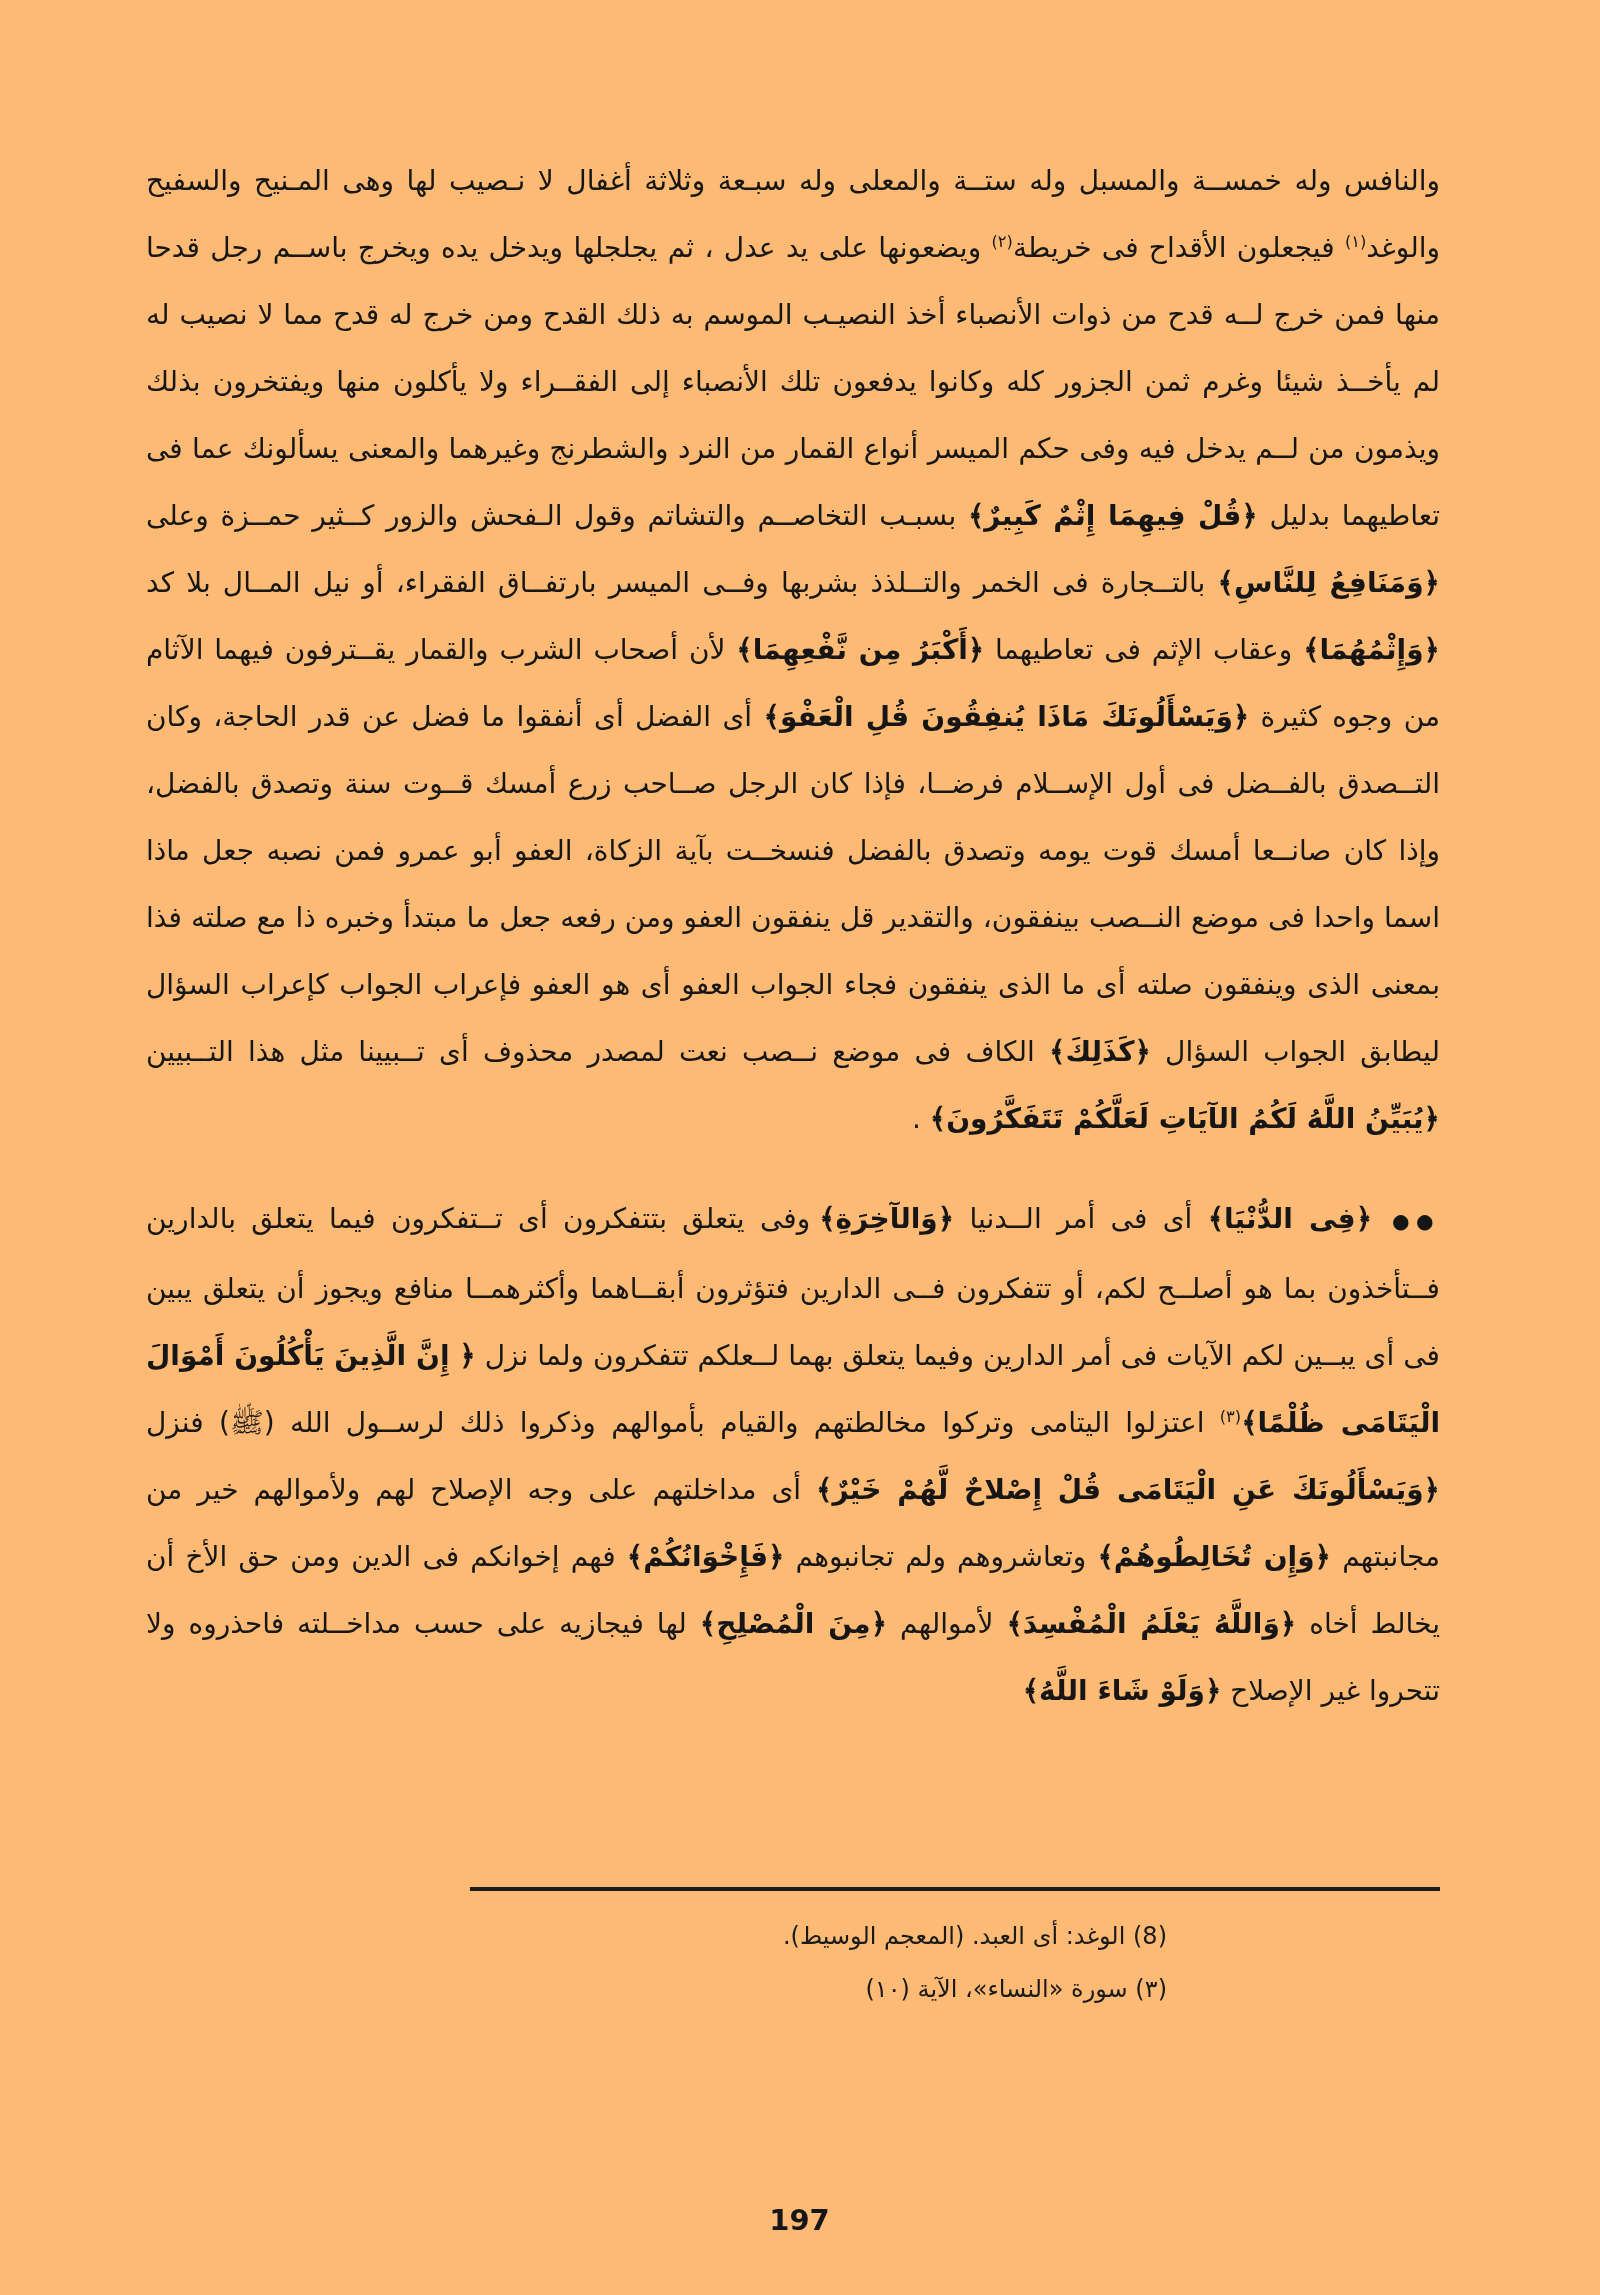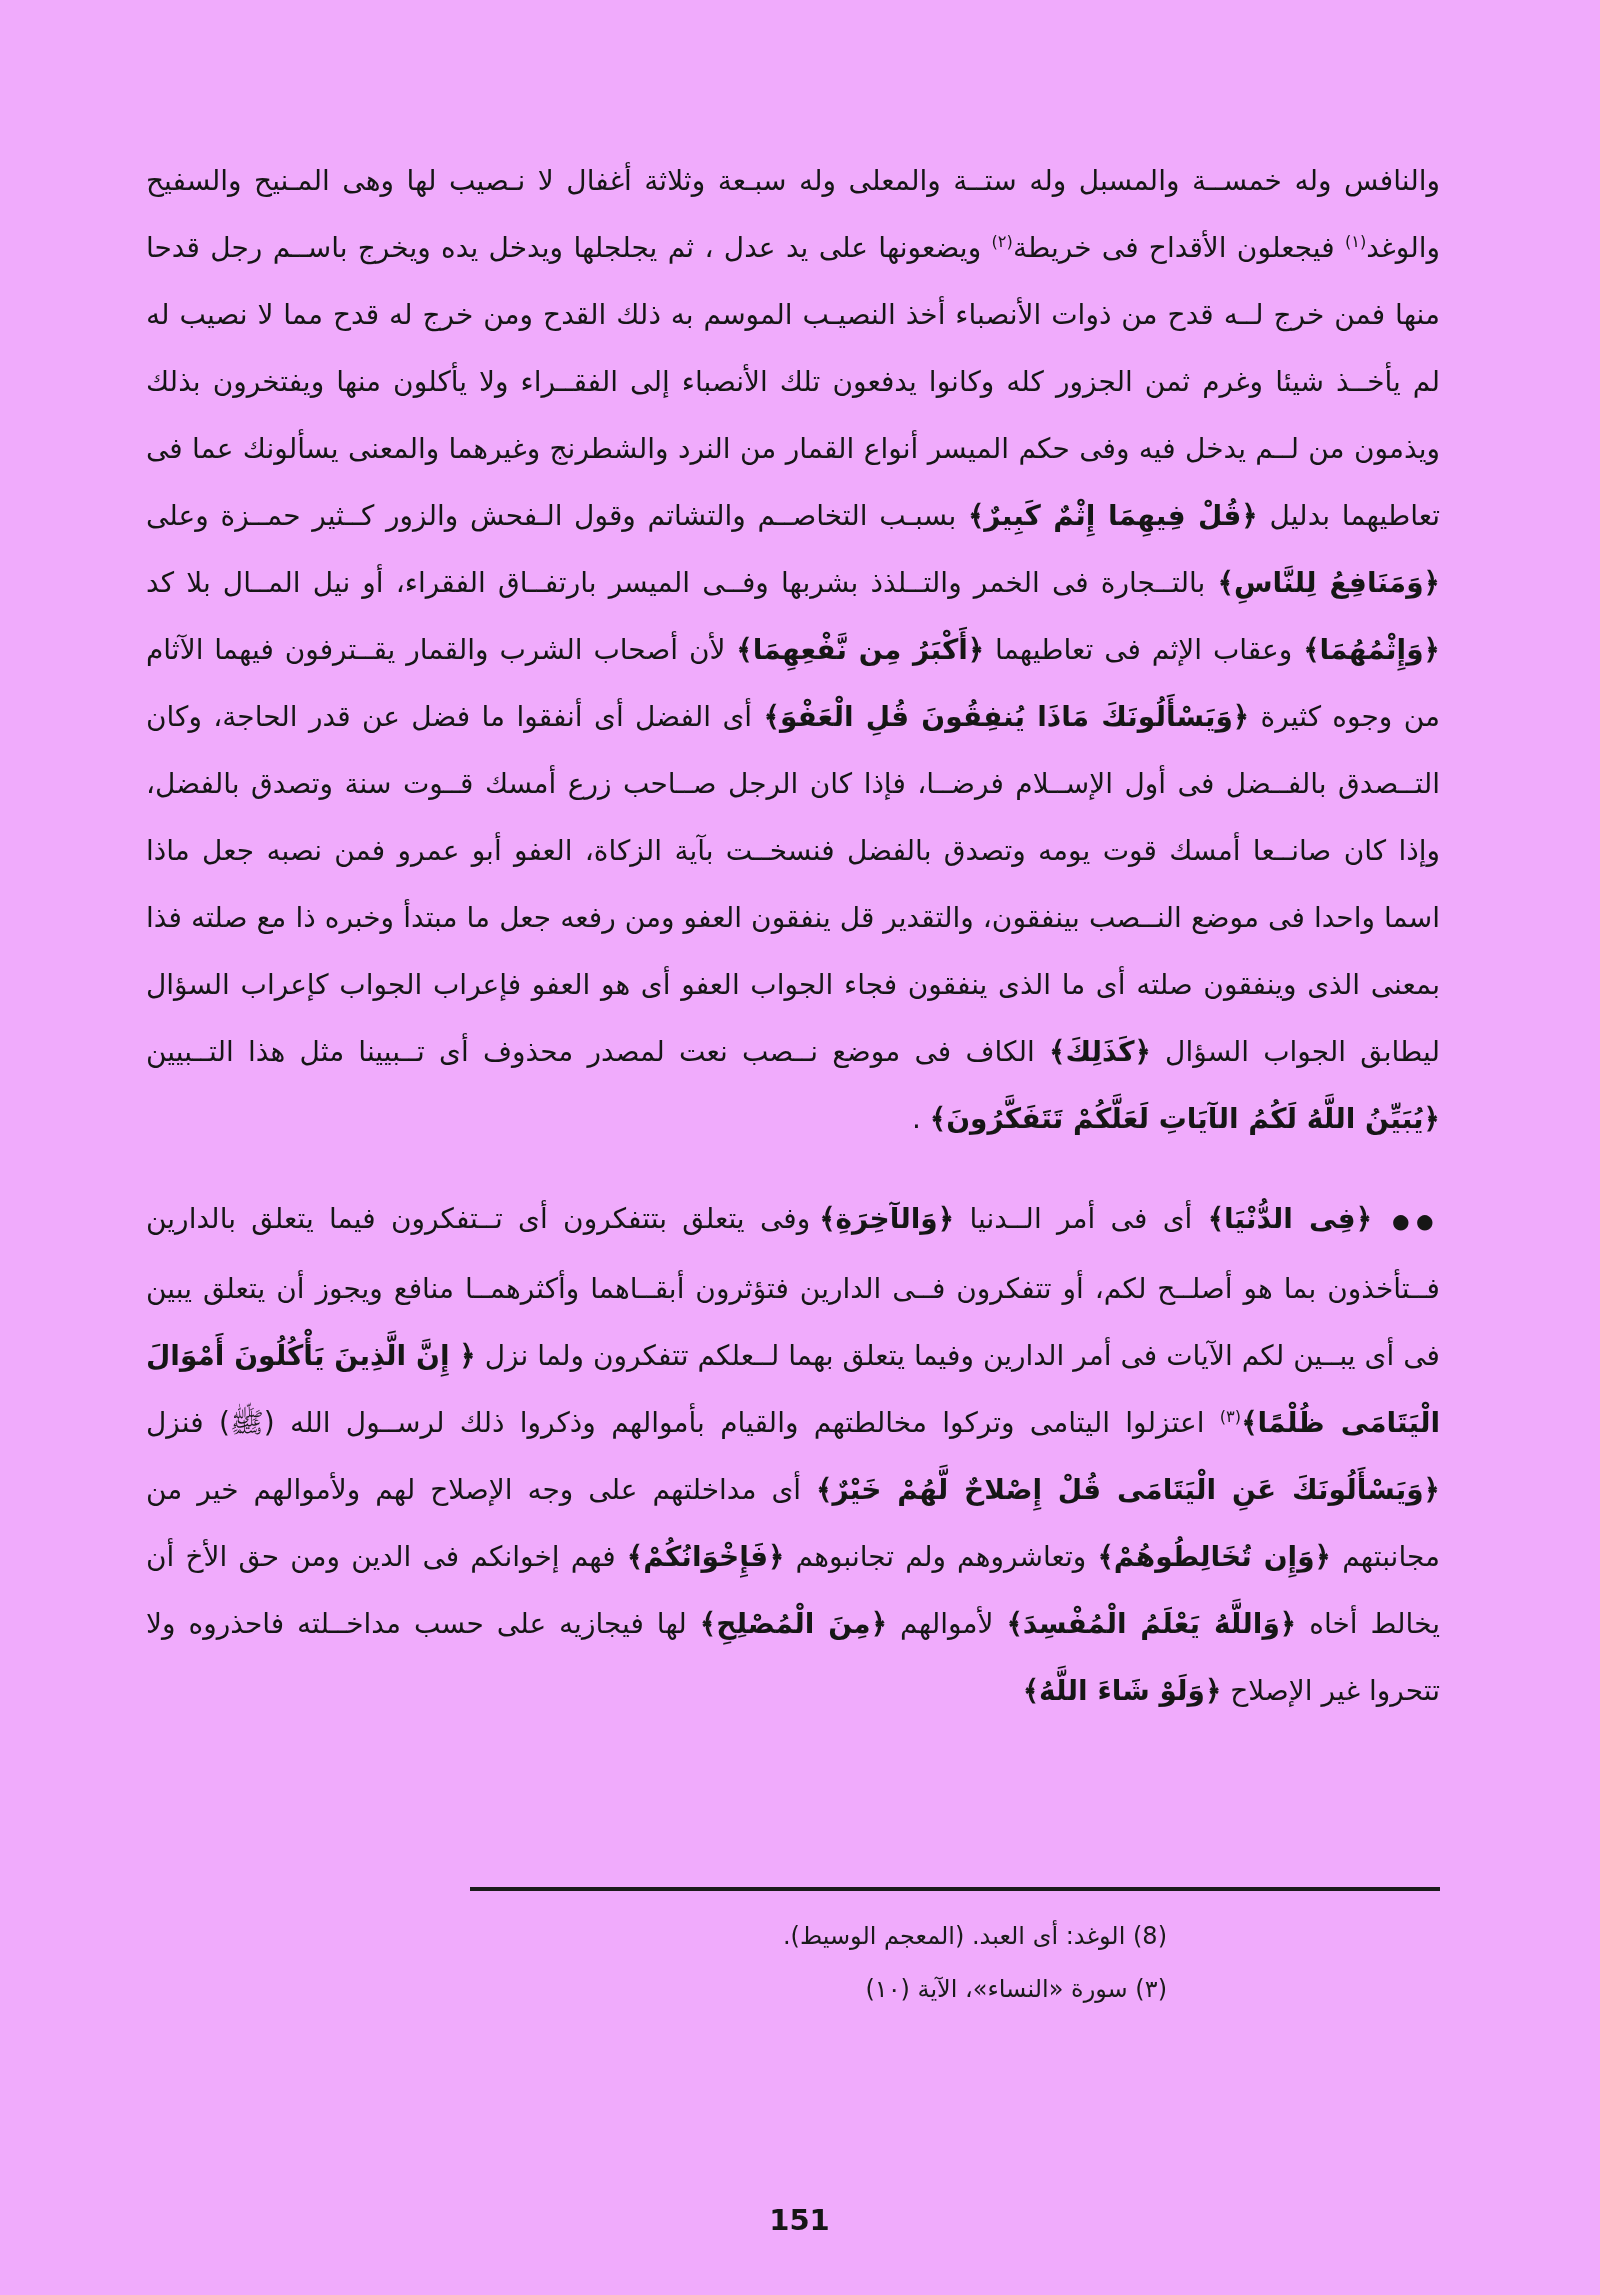--- a/index.html
+++ b/index.html
@@ -4,21 +4,21 @@
 <style>
   * { margin: 0; padding: 0; box-sizing: border-box; }
   html, body { background: #f4f3ef; }
   body { font-family: "DejaVu Sans", sans-serif; }
 
   .page {
     position: relative;
     width: 1601px;
     height: 2295px;
     margin: 0 auto;
-    background: #f0abfc;
+    background: #fdba74;
     color: #141414;
     direction: rtl;
     overflow: hidden;
   }
 
   .text-block {
     position: absolute;
     top: 147px;
     right: 160px;
     width: 1294px;
@@ -95,16 +95,16 @@
       <p class="para"><span class="bullet">●● </span><span class="quran">﴿فِى الدُّنْيَا﴾</span><span class="body-seg"> أى فى أمر الــدنيا </span><span class="quran">﴿وَالآخِرَةِ﴾</span><span class="body-seg"> وفى يتعلق بتتفكرون أى تــتفكرون فيما يتعلق بالدارين فــتأخذون بما هو أصلــح لكم، أو تتفكرون فــى الدارين فتؤثرون أبقــاهما وأكثرهمــا منافع ويجوز أن يتعلق يبين فى أى يبــين لكم الآيات فى أمر الدارين وفيما يتعلق بهما لــعلكم تتفكرون ولما نزل </span><span class="quran">﴿ إِنَّ الَّذِينَ يَأْكُلُونَ أَمْوَالَ الْيَتَامَى ظُلْمًا﴾</span><span class="fnref">(٣)</span><span class="body-seg"> اعتزلوا اليتامى وتركوا مخالطتهم والقيام بأموالهم وذكروا ذلك لرســول الله (ﷺ) فنزل </span><span class="quran">﴿وَيَسْأَلُونَكَ عَنِ الْيَتَامَى قُلْ إِصْلاحٌ لَّهُمْ خَيْرٌ﴾</span><span class="body-seg"> أى مداخلتهم على وجه الإصلاح لهم ولأموالهم خير من مجانبتهم </span><span class="quran">﴿وَإِن تُخَالِطُوهُمْ﴾</span><span class="body-seg"> وتعاشروهم ولم تجانبوهم </span><span class="quran">﴿فَإِخْوَانُكُمْ﴾</span><span class="body-seg"> فهم إخوانكم فى الدين ومن حق الأخ أن يخالط أخاه </span><span class="quran">﴿وَاللَّهُ يَعْلَمُ الْمُفْسِدَ﴾</span><span class="body-seg"> لأموالهم </span><span class="quran">﴿مِنَ الْمُصْلِحِ﴾</span><span class="body-seg"> لها فيجازيه على حسب مداخــلته فاحذروه ولا تتحروا غير الإصلاح </span><span class="quran">﴿وَلَوْ شَاءَ اللَّهُ﴾</span></p>
     </main>
 
   <div class="footnote-rule"></div>
 
   <section class="footnotes">
       <p class="footnote">(8) الوغد: أى العبد. (المعجم الوسيط).</p>
       <p class="footnote">(٣) سورة «النساء»، الآية (١٠)</p>
     </section>
 
-  <div class="page-number">151</div>
+  <div class="page-number">197</div>
 
 </div>
 
 
 </body></html>

